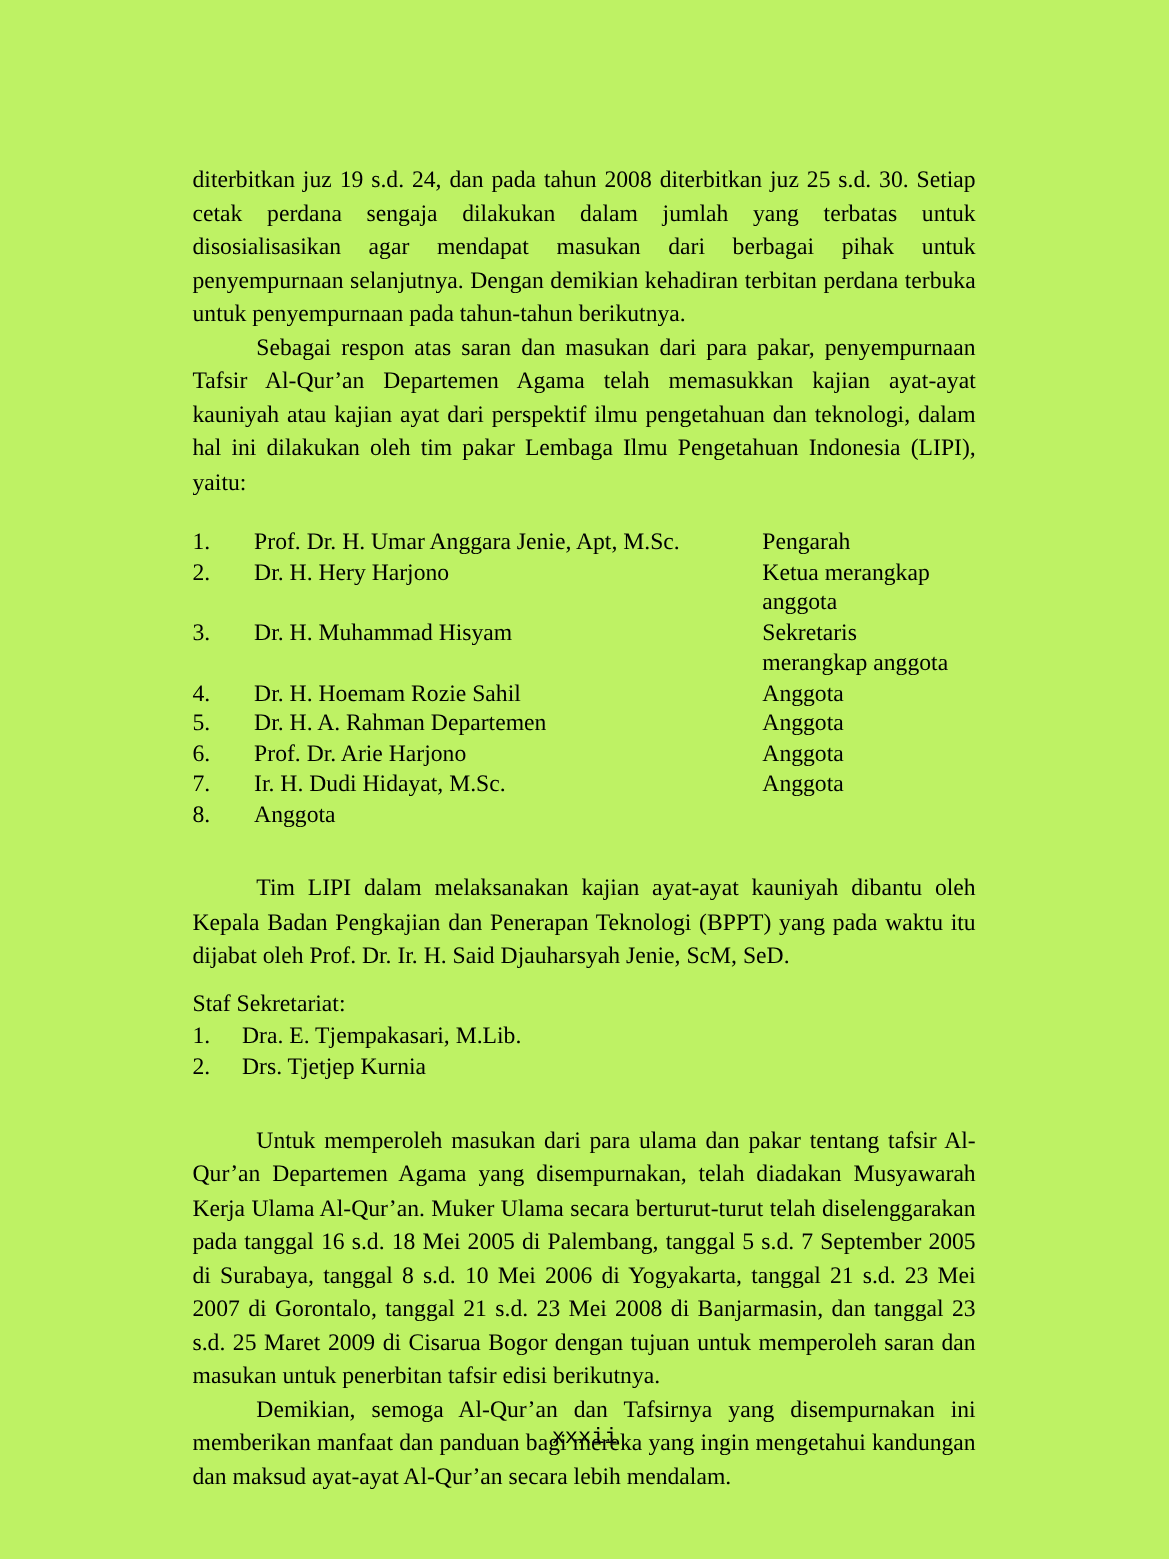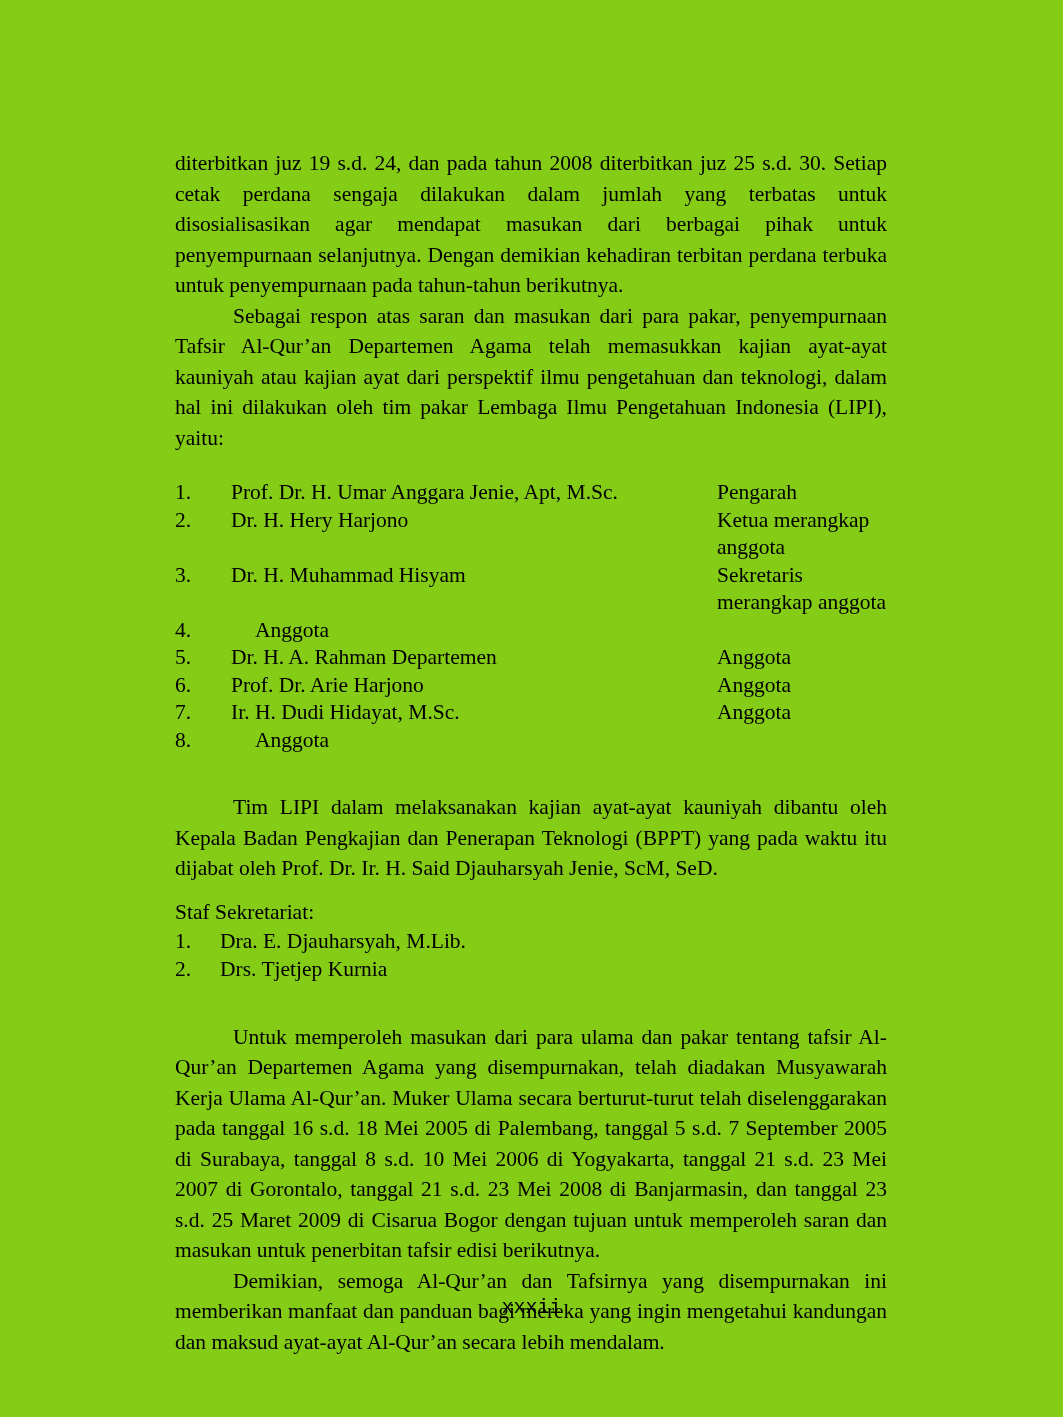--- a/index.html
+++ b/index.html
@@ -4,21 +4,21 @@
 <style>
   html, body {
     margin: 0;
     padding: 0;
     background: #ffffff;
   }
   .page {
     position: relative;
     width: 1063px;
     height: 1417px;
-    background: #84cc16;
+    background: #bef264;
     font-family: "Liberation Serif", serif;
     color: #000000;
     box-sizing: border-box;
   }
   .content {
     position: absolute;
     left: 175px;
     top: 148px;
     width: 712px;
   }
@@ -51,21 +51,20 @@
   .member-row .num {
     width: 56px;
     flex: 0 0 56px;
   }
   .member-row .nm {
     width: 462px;
     flex: 0 0 462px;
   }
   .member-row .role {
     flex: 1 1 auto;
-    margin-left: 24px;
   }
   .role .role-l2 {
     display: block;
   }
 
   .staff-list {
     margin: 0;
     padding: 0;
     list-style: none;
     font-size: 21.5px;
@@ -125,20 +124,21 @@
       <li class="member-row">
         <span class="num">3.</span>
         <span class="nm">Dr. H. Muhammad Hisyam</span>
         <span class="role">
           <span>Sekretaris</span>
           <span class="role-l2">merangkap anggota</span>
         </span>
       </li>
       <li class="member-row">
         <span class="num">4.</span>
+        <span class="nm">Dr. H. Hoemam Rozie Sahil</span>
         <span class="role">
           <span>Anggota</span>
         </span>
       </li>
       <li class="member-row">
         <span class="num">5.</span>
         <span class="nm">Dr. H. A. Rahman Departemen</span>
         <span class="role">
           <span>Anggota</span>
         </span>
@@ -169,21 +169,21 @@
 
     <p class="body indent">Tim LIPI dalam melaksanakan kajian ayat-ayat kauniyah dibantu oleh Kepala Badan Pengkajian dan Penerapan Teknologi (BPPT) yang pada waktu itu dijabat oleh Prof. Dr. Ir. H. Said Djauharsyah Jenie, ScM, SeD.</p>
 
     <div class="gap-sm"></div>
 
     <div class="label-line">Staf Sekretariat:</div>
 
     <ul class="staff-list">
       <li class="staff-row">
         <span class="num">1.</span>
-        <span>Dra. E. Djauharsyah, M.Lib.</span>
+        <span>Dra. E. Tjempakasari, M.Lib.</span>
       </li>
       <li class="staff-row">
         <span class="num">2.</span>
         <span>Drs. Tjetjep Kurnia</span>
       </li>
     </ul>
 
     <div class="gap-lg"></div>
 
     <p class="body indent">Untuk memperoleh masukan dari para ulama dan pakar tentang tafsir Al-Qur’an Departemen Agama yang disempurnakan, telah diadakan Musyawarah Kerja Ulama Al-Qur’an. Muker Ulama secara berturut-turut telah diselenggarakan pada tanggal 16 s.d. 18 Mei 2005 di Palembang, tanggal 5 s.d. 7 September 2005 di Surabaya, tanggal 8 s.d. 10 Mei 2006 di Yogyakarta, tanggal 21 s.d. 23 Mei 2007 di Gorontalo, tanggal 21 s.d. 23 Mei 2008 di Banjarmasin, dan tanggal 23 s.d. 25 Maret 2009 di Cisarua Bogor dengan tujuan untuk memperoleh saran dan masukan untuk penerbitan tafsir edisi berikutnya.</p>

